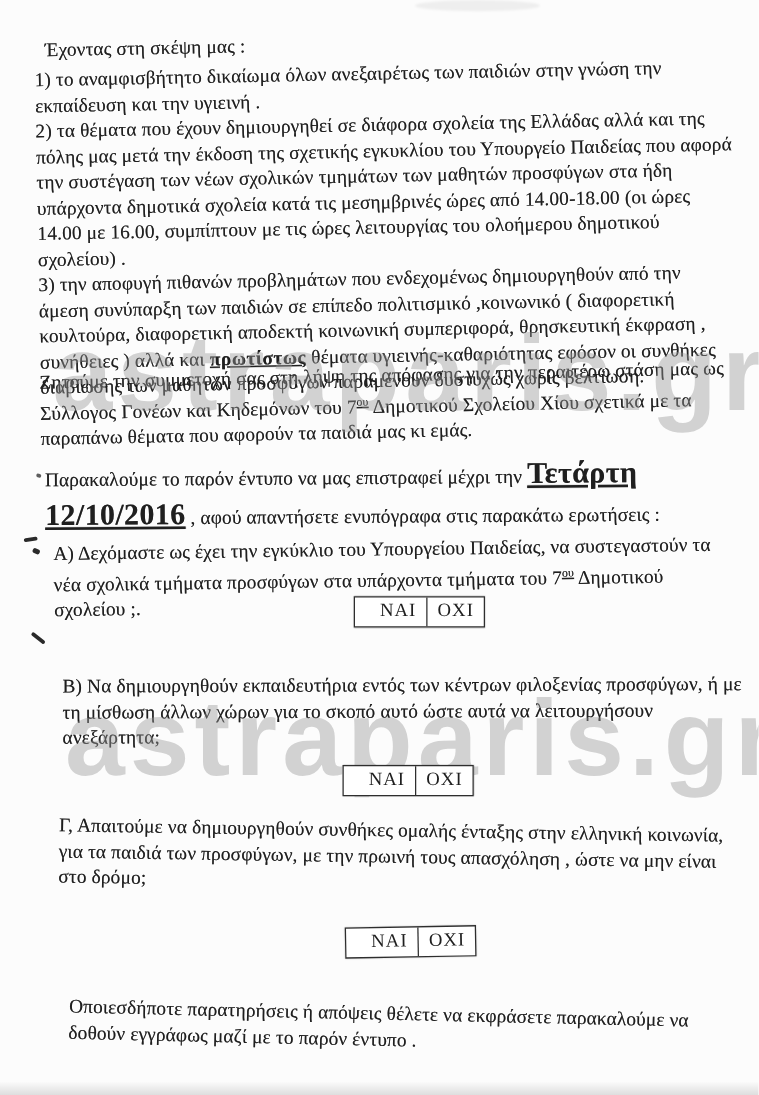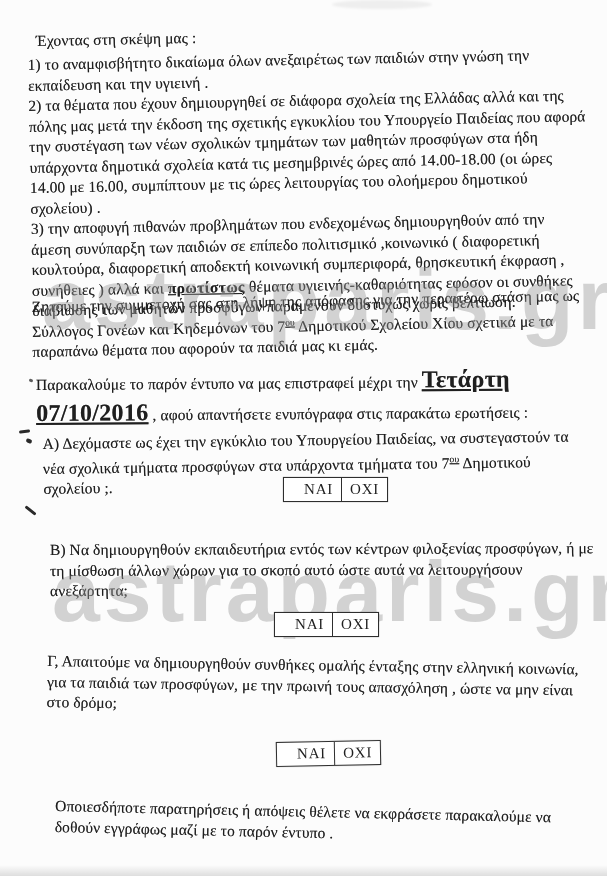--- a/index.html
+++ b/index.html
@@ -129,21 +129,21 @@
   <div class="para tilt-n11" style="left:36px; top:31px; width:540px;">Έχοντας στη σκέψη μας :</div>
 
   <div class="para tilt-n11" style="left:30px; top:55px; width:557px;">
     <p>1) το αναμφισβήτητο δικαίωμα όλων ανεξαιρέτως των παιδιών στην γνώση  την εκπαίδευση και την υγιεινή .</p>
     <p>2) τα θέματα που έχουν δημιουργηθεί σε διάφορα σχολεία της Ελλάδας αλλά και της πόλης μας  μετά την έκδοση της  σχετικής εγκυκλίου του Υπουργείο Παιδείας που αφορά την συστέγαση των νέων σχολικών τμημάτων  των μαθητών προσφύγων στα ήδη υπάρχοντα δημοτικά σχολεία κατά τις μεσημβρινές ώρες από 14.00-18.00 (οι ώρες 14.00 με 16.00, συμπίπτουν με τις ώρες λειτουργίας του ολοήμερου δημοτικού σχολείου) .</p>
     <p><span>3) την αποφυγή πιθανών προβλημάτων που ενδεχομένως δημιουργηθούν από την άμεση συνύπαρξη των παιδιών σε επίπεδο πολιτισμικό ,κοινωνικό ( διαφορετική κουλτούρα, διαφορετική αποδεκτή κοινωνική συμπεριφορά, θρησκευτική έκφραση , συνήθειες ) αλλά και </span><span class="em-bold">πρωτίστως</span><span> θέματα υγιεινής-καθαριότητας εφόσον οι συνθήκες διαβίωσης των μαθητών προσφύγων παραμένουν δυστυχώς χωρίς βελτίωση.</span></p>
   </div>
 
   <div class="para tilt-n12" style="left:32px; top:297px; width:552px;"><span>Ζητούμε την συμμετοχή σας στη λήψη της απόφασης για την περαιτέρω στάση μας ως Σύλλογος Γονέων και Κηδεμόνων του 7</span><span class="sup">ου</span><span> Δημοτικού Σχολείου Χίου σχετικά με τα παραπάνω θέματα που αφορούν  τα παιδιά μας κι εμάς.</span></div>
 
-  <div class="para tilt-n04" style="left:36px; top:368px; width:540px; line-height:28px;"><span>Παρακαλούμε  το παρόν έντυπο να μας επιστραφεί μέχρι την </span><span class="dl-big">Τετάρτη</span><span> </span><span class="dl-big">07/10/2016</span><span> , αφού απαντήσετε ενυπόγραφα στις παρακάτω ερωτήσεις :</span></div>
+  <div class="para tilt-n04" style="left:36px; top:368px; width:540px; line-height:28px;"><span>Παρακαλούμε  το παρόν έντυπο να μας επιστραφεί μέχρι την </span><span class="dl-big">Τετάρτη</span><span> </span><span class="dl-big">12/10/2016</span><span> , αφού απαντήσετε ενυπόγραφα στις παρακάτω ερωτήσεις :</span></div>
 
   <div class="para tilt-n08" style="left:43px; top:434px; width:540px;"><span>Α) Δεχόμαστε  ως έχει την εγκύκλιο του Υπουργείου Παιδείας, να συστεγαστούν τα νέα σχολικά τμήματα προσφύγων στα  υπάρχοντα τμήματα του 7</span><span class="sup">ου</span><span> Δημοτικού σχολείου ;.</span></div>
 
   <div class="yn" id="yn-1">
     <span class="cell">ΝΑΙ</span>
     <span class="cell">ΟΧΙ</span>
   </div>
 
   <div class="para tilt-n02" style="left:50px; top:540px; width:545px;">Β) Να δημιουργηθούν εκπαιδευτήρια εντός των κέντρων φιλοξενίας προσφύγων, ή με τη μίσθωση άλλων χώρων για το σκοπό αυτό ώστε αυτά να λειτουργήσουν ανεξάρτητα;</div>
 

